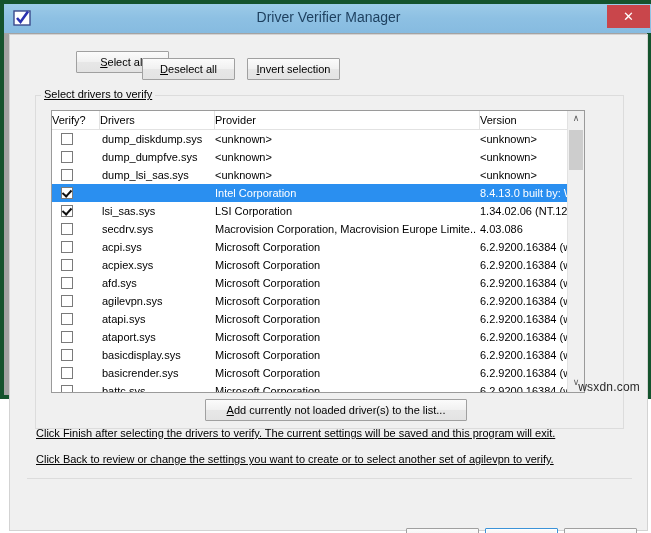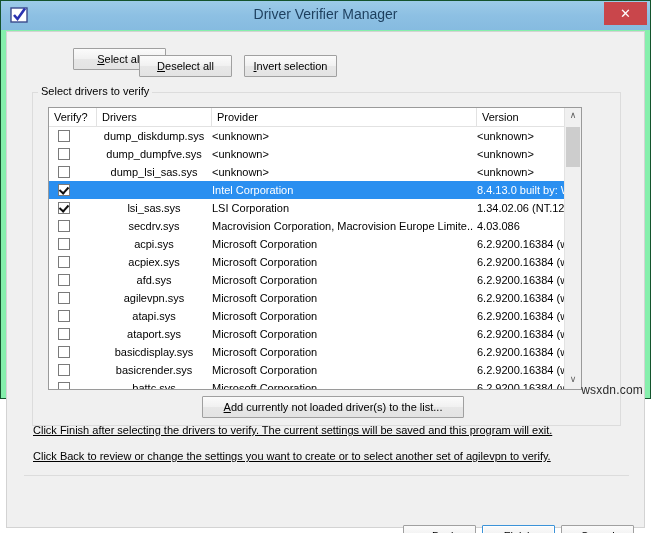--- a/index.html
+++ b/index.html
@@ -16,22 +16,22 @@
     overflow: hidden;
   }
 
   
   #window {
     position: absolute;
     left: 0; top: 0;
     width: 651px;
     height: 399px;
     box-sizing: border-box;
-    background: #86efac;
-    border: 1px solid #14532d;
+    background: #a3a3a3;
+    border: 4px solid #14532d;
   }
 
   #titlebar {
     position: absolute;
     left: 0; top: 0;
     width: 649px;
     height: 29px;
     background: linear-gradient(to bottom, #9ccbe8 0%, #8dc0e3 50%, #86bbe0 100%);
   }
   #title-icon {
@@ -99,20 +99,21 @@
     height: 334px;
     border: 1px solid #dcdcdc;
     box-sizing: border-box;
   }
   #groupbox-label {
     position: absolute;
     left: 31px; top: 53px;
     background: #f0f0f0;
     padding: 0 3px;
     font-size: 11px;
+    text-decoration: underline;
   }
 
   
   #listview {
     position: absolute;
     left: 41px; top: 75px;
     width: 534px;
     height: 283px;
     background: #ffffff;
     border: 1px solid #9a9a9a;
@@ -124,21 +125,20 @@
     height: 19px;
     background: #ffffff;
     border-bottom: 1px solid #e2e2e2;
     box-sizing: border-box;
   }
   #lv-header .hcell {
     position: absolute;
     top: 0;
     height: 18px;
     line-height: 18px;
-    padding-left: 5px;
     box-sizing: border-box;
     border-right: 1px solid #e2e2e2;
     font-size: 11px;
     color: #000;
     cursor: pointer;
     overflow: hidden;
     white-space: nowrap;
   }
   #lv-body {
     position: relative;
@@ -175,21 +175,21 @@
     position: absolute;
     left: 2px; top: 0px;
     width: 4px; height: 7px;
     border: solid #101010;
     border-width: 0 2px 2px 0;
     transform: rotate(42deg);
   }
 
   
   .col-verify  { left: 0px;   width: 48px; }
-  .col-drivers { left: 50px;  width: 110px; text-align: center; }
+  .col-drivers { left: 50px;  width: 110px; }
   .col-prov    { left: 163px; width: 262px; }
   .col-ver     { left: 428px; width: 100px; }
 
   .h-verify  { left: 0px;   width: 48px; }
   .h-drivers { left: 48px;  width: 115px; }
   .h-prov    { left: 163px; width: 265px; }
   .h-ver     { left: 428px; width: 88px; border-right: none !important; }
 
   
   #scrollbar {

